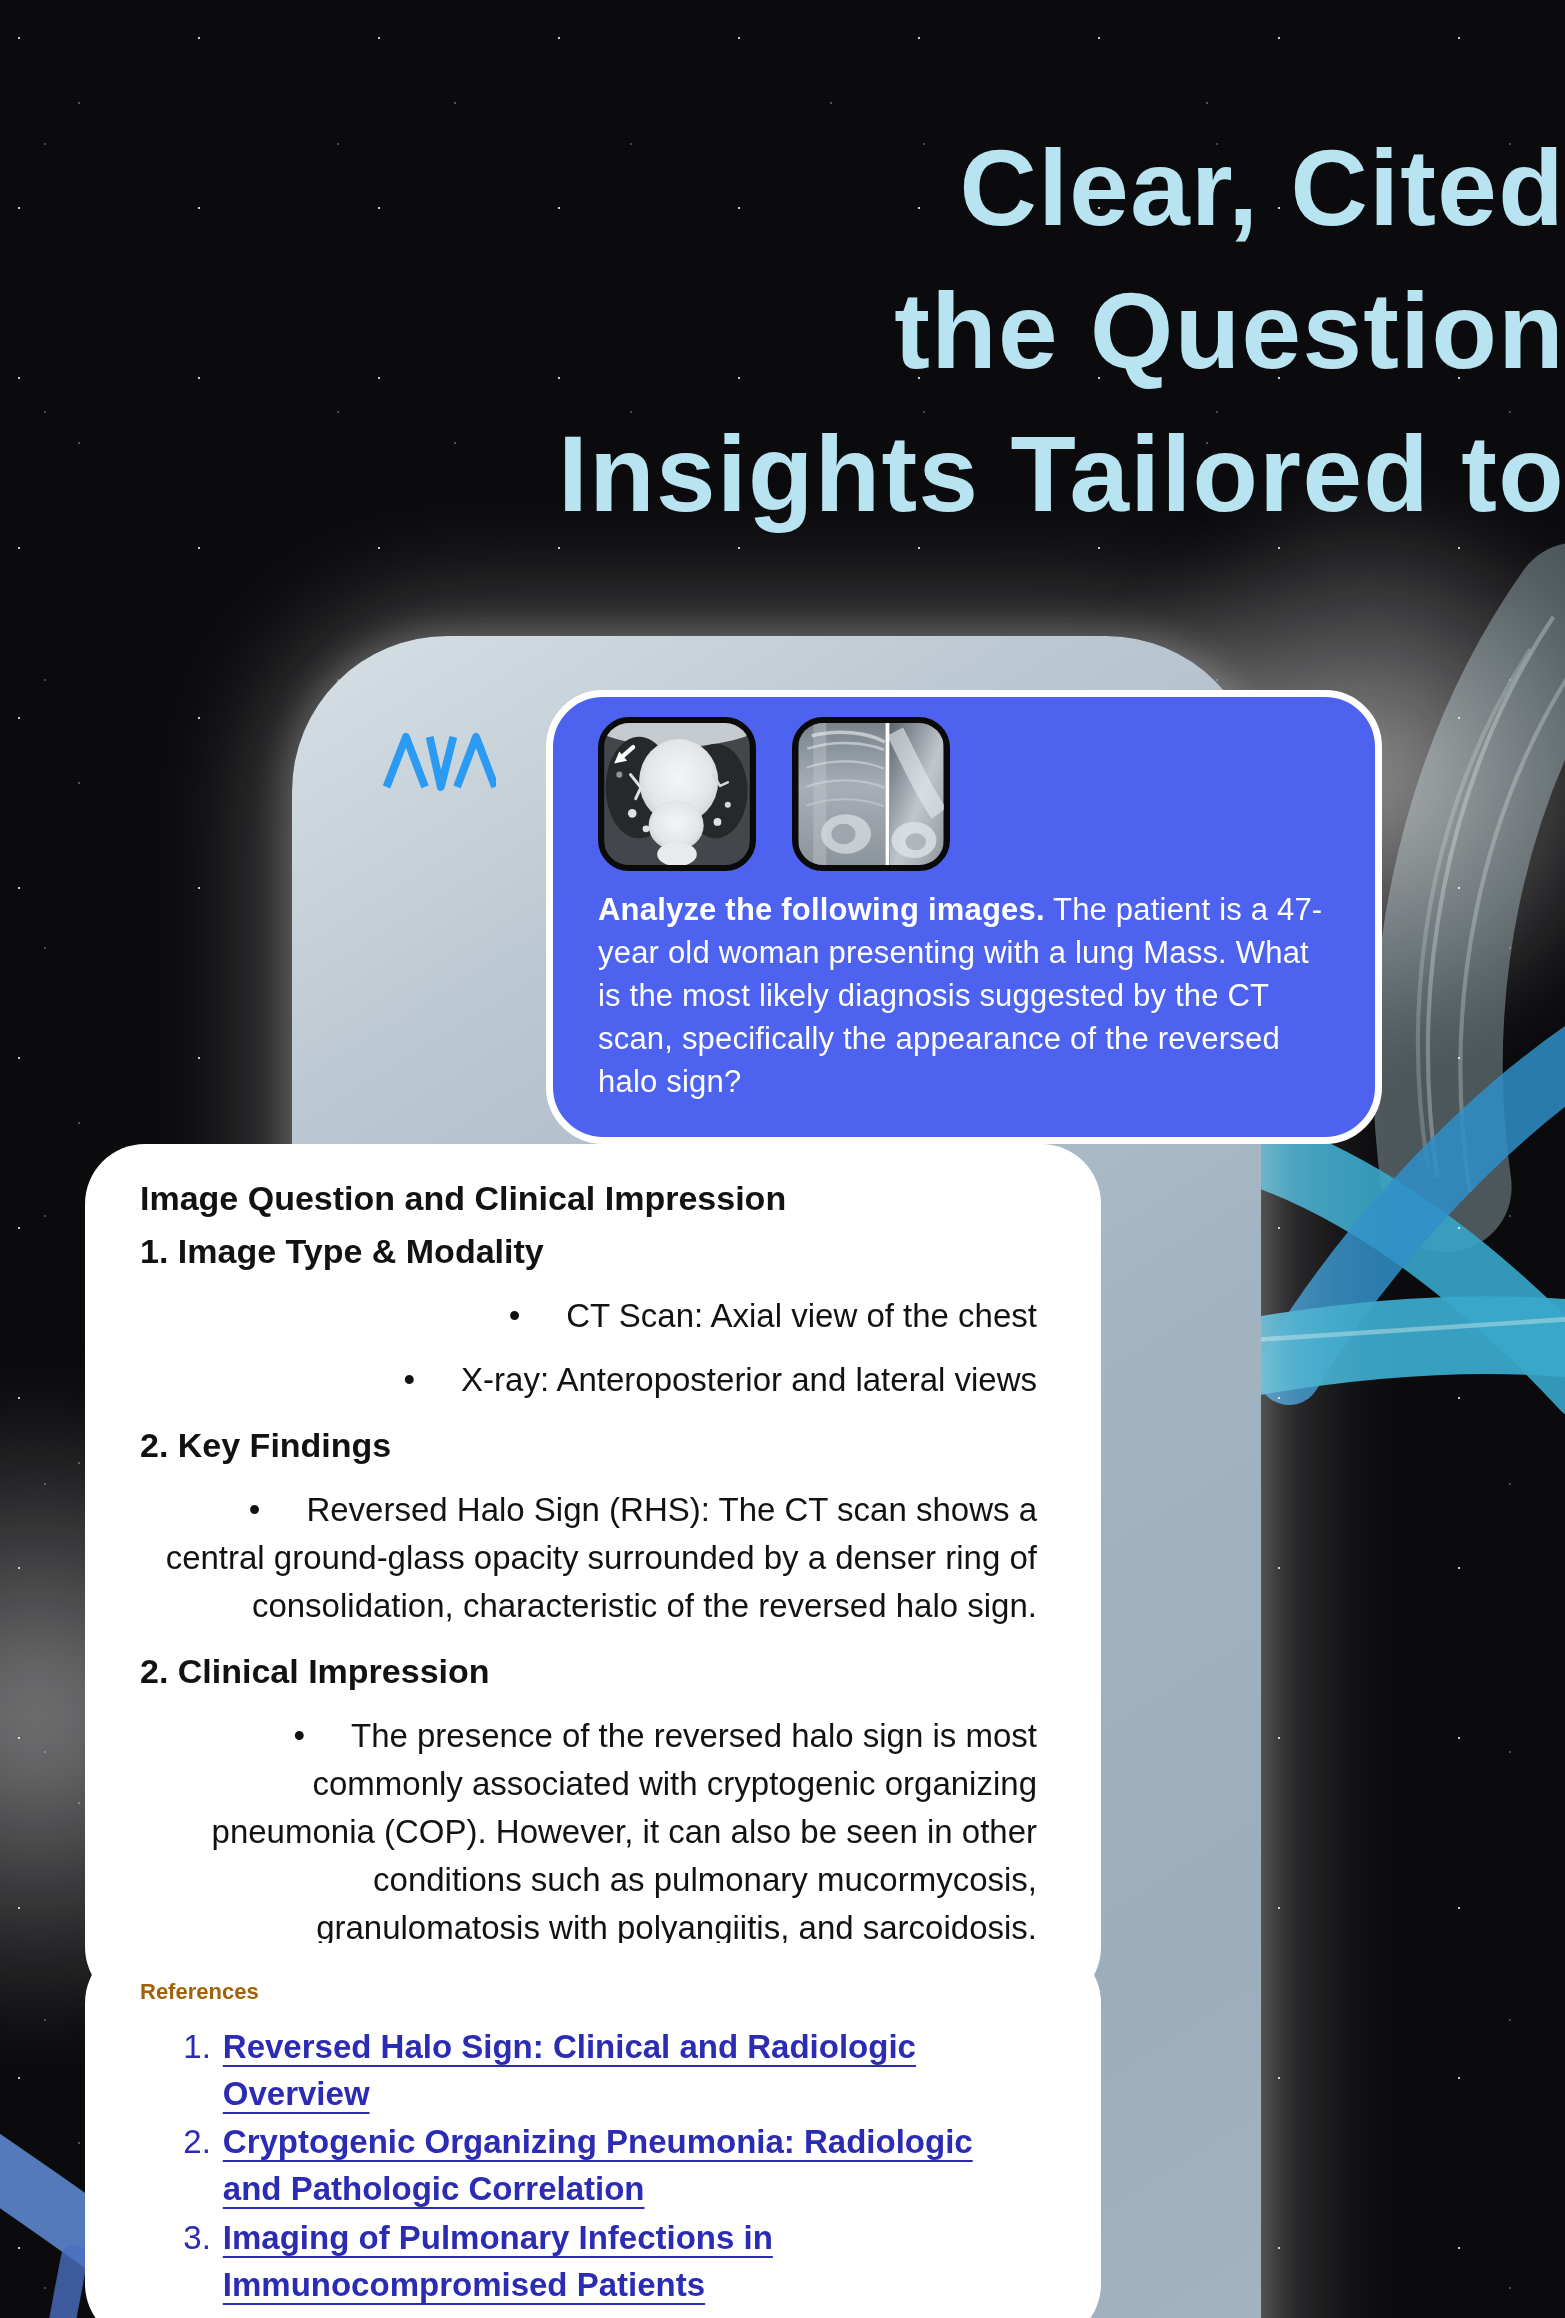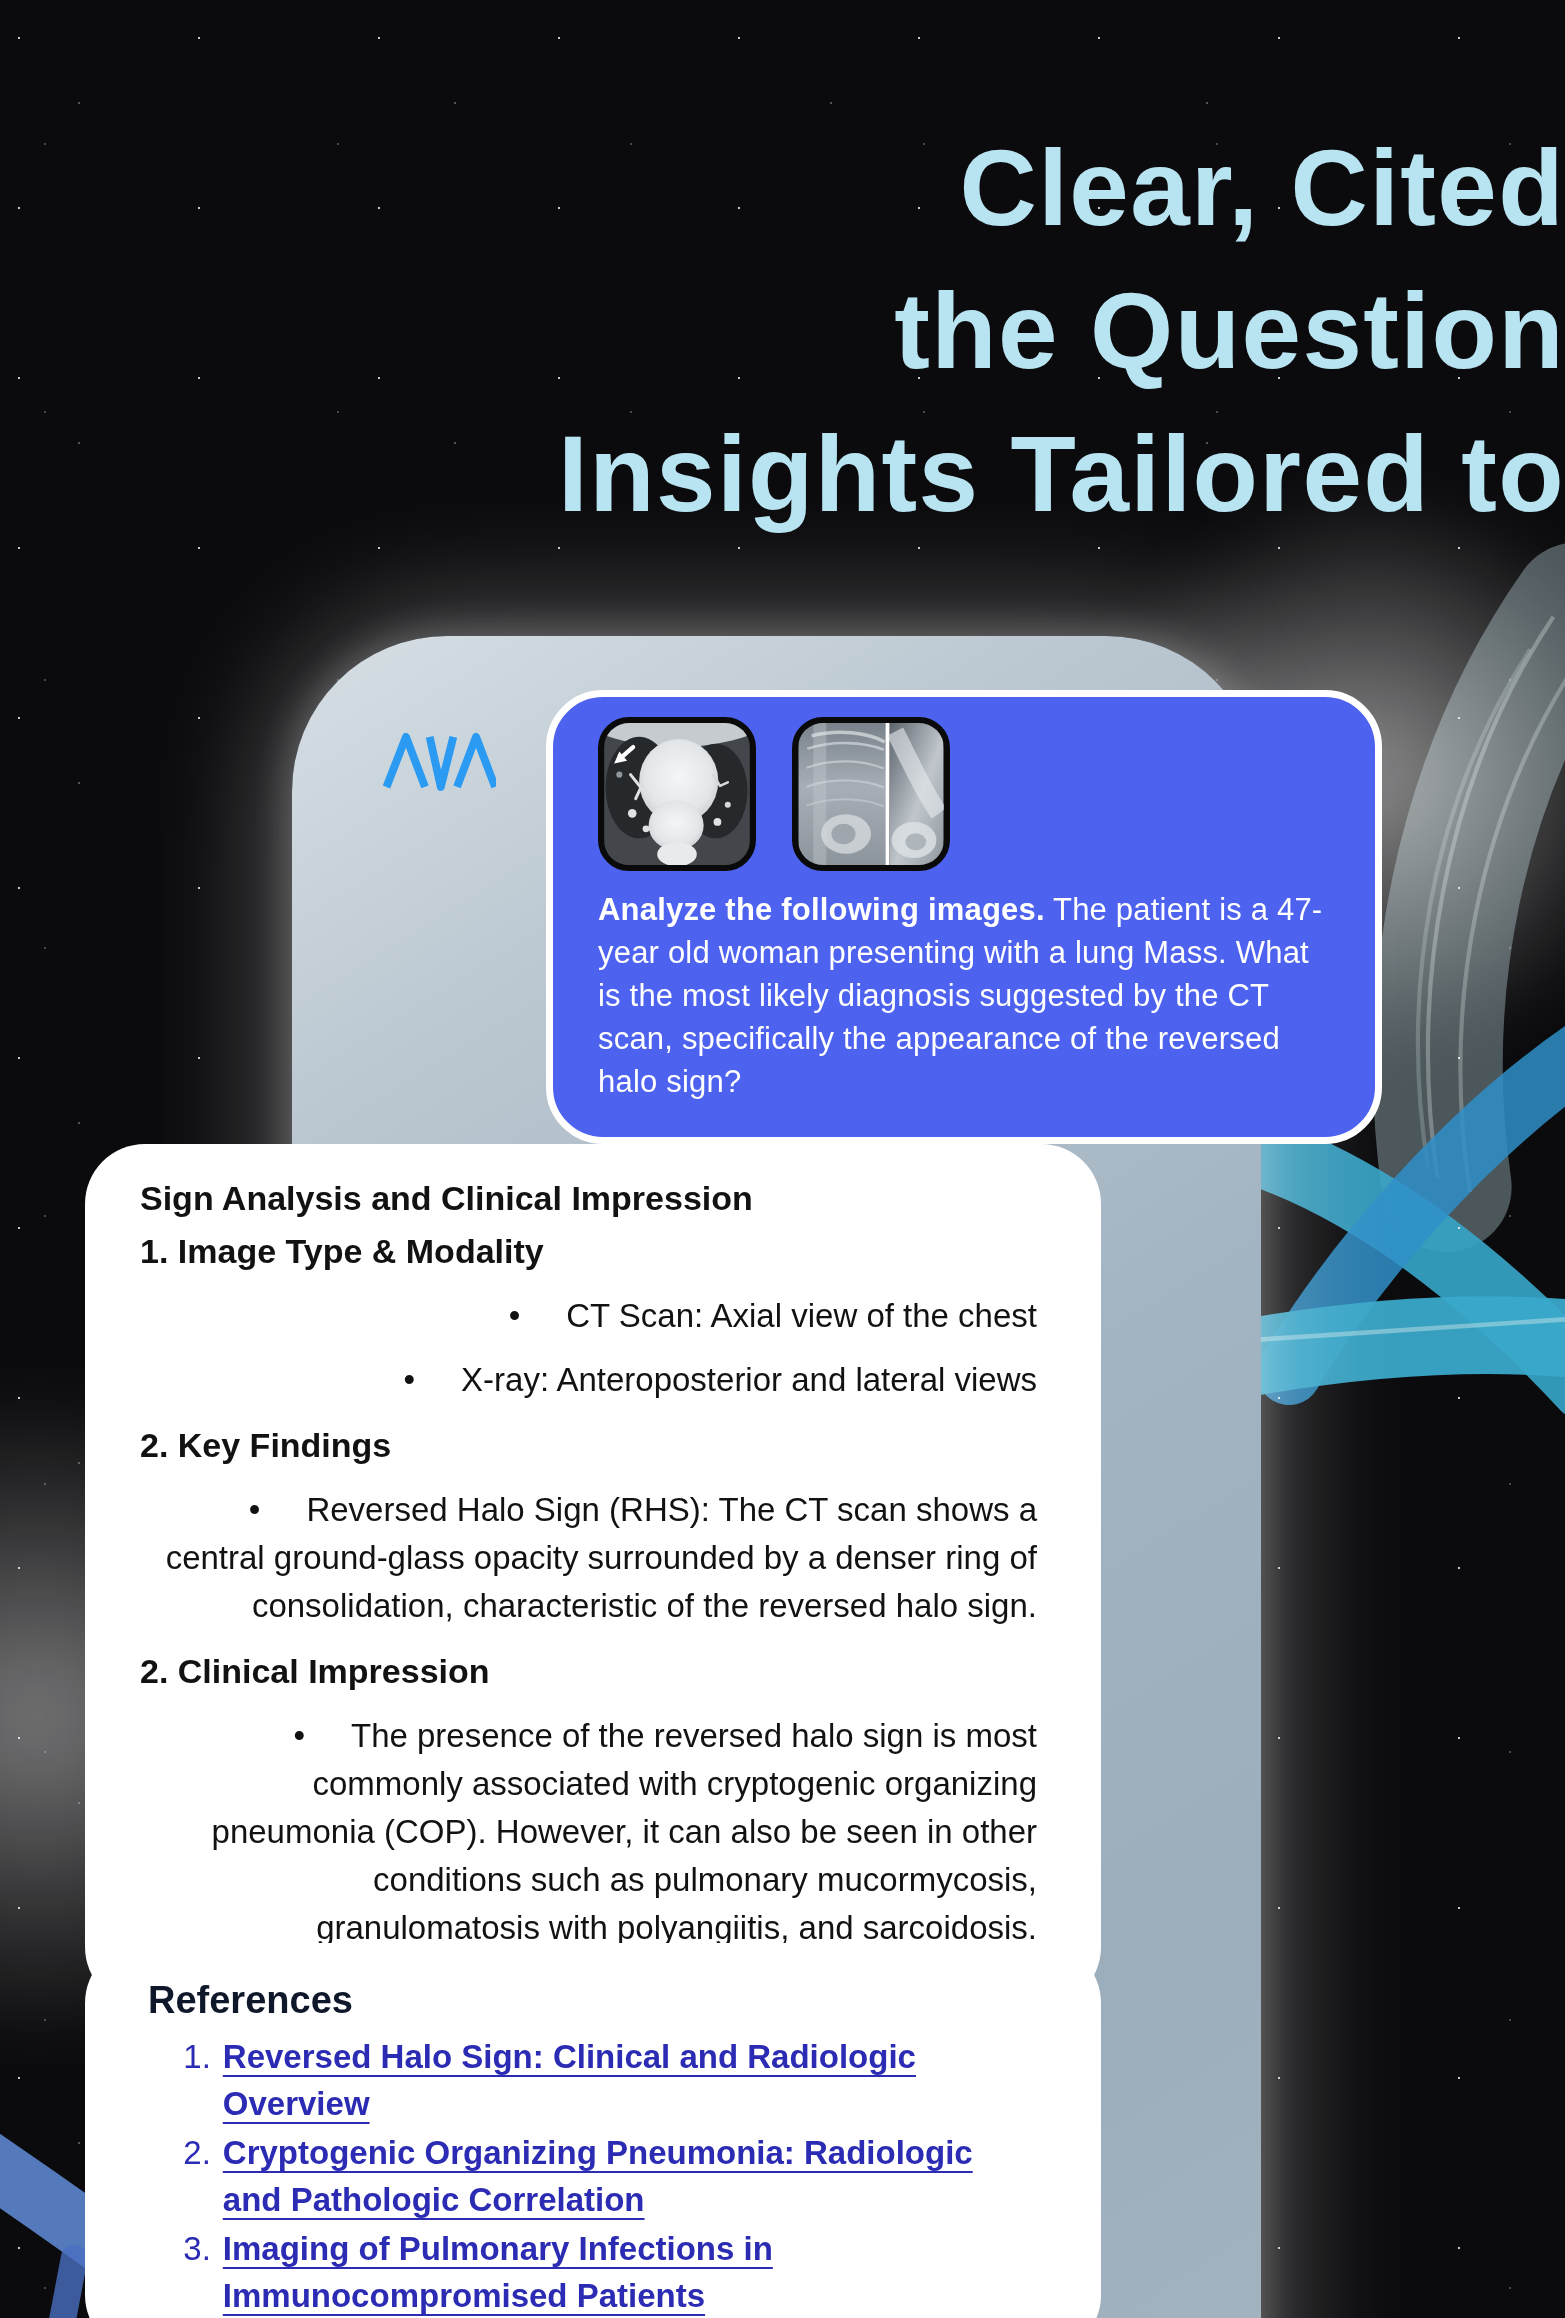--- a/index.html
+++ b/index.html
@@ -50,21 +50,21 @@
   .msg b{font-weight:bold;}
   
   .card{position:absolute;z-index:6;left:85px;width:1016px;box-sizing:border-box;
     background:#ffffff;border-radius:60px;color:#121212;}
   .card.analysis{top:1144px;padding:29px 48px 39px 55px;font-size:33px;line-height:48px;}
   .card.analysis h2{margin:0;font-size:34px;font-weight:bold;line-height:51px;}
   .card.analysis h3{margin:1.9px 0 0 0;font-size:34px;font-weight:bold;line-height:50px;}
   .bullet{margin:16px;text-indent:32px;text-align:right;}
   .bullet::before{content:"\2022";margin-right:46px;}
   .card.refs{top:1943px;padding:24px 46px 36px 55px;font-size:33px;line-height:47px;}
-  .card.refs h2{margin:8px;font-size:38px;font-weight:bold;line-height:50px;color:#0f172a;}
+  .card.refs h2{margin:0;font-size:22px;font-weight:bold;line-height:50px;color:#a16207;}
   .card.refs ol{margin:5.6px 0 0 0;padding-left:80px;max-width:788px;color:#2b2bb4;}
   .card.refs li{padding-left:2.8px;margin-top:1.9px;}
   .card.refs li::marker{color:#2b2bb4;}
   .card.refs a{color:#2b2bb4;text-decoration:underline;text-decoration-thickness:2.3px;text-underline-offset:6.5px;font-weight:bold;}
 </style>
 </head>
 <body>
 
 <div class="layer">
 
@@ -177,21 +177,21 @@
         <rect x="202" y="0" width="9" height="330" fill="#ffffff"></rect>
         <path d="M224,20 C260,90 290,160 326,210" stroke="#e6ebee" stroke-width="42" fill="none" opacity="0.6"></path>
         <ellipse cx="268" cy="272" rx="52" ry="42" fill="#dde2e6" opacity="0.8"></ellipse>
         <ellipse cx="272" cy="276" rx="24" ry="20" fill="#959da4" opacity="0.6"></ellipse>
       </svg>
     </div>
     <p class="msg"><b>Analyze the following images.</b><span> The patient is a 47-year old woman presenting with a lung Mass. What is the most likely diagnosis suggested by the CT scan, specifically the appearance of the reversed halo sign?</span></p>
   </div>
 
   <section class="card analysis">
-    <h2>Sign Analysis and Clinical Impression</h2>
+    <h2>Image Question and Clinical Impression</h2>
     <h3>1. Image Type &amp; Modality</h3>
     <p class="bullet"><span>CT Scan: Axial view of the chest</span></p>
     <p class="bullet"><span>X-ray: Anteroposterior and lateral views</span></p>
     <h3>2. Key Findings</h3>
     <p class="bullet"><span>Reversed Halo Sign (RHS): The CT scan shows a central ground-glass opacity surrounded by a denser ring of consolidation, characteristic of the reversed halo sign.</span></p>
     <h3>2. Clinical Impression</h3>
     <p class="bullet"><span>The presence of the reversed halo sign is most commonly associated with cryptogenic organizing pneumonia (COP). However, it can also be seen in other conditions such as pulmonary mucormycosis, granulomatosis with polyangiitis, and sarcoidosis.</span></p>
   </section>
 
   <section class="card refs">

